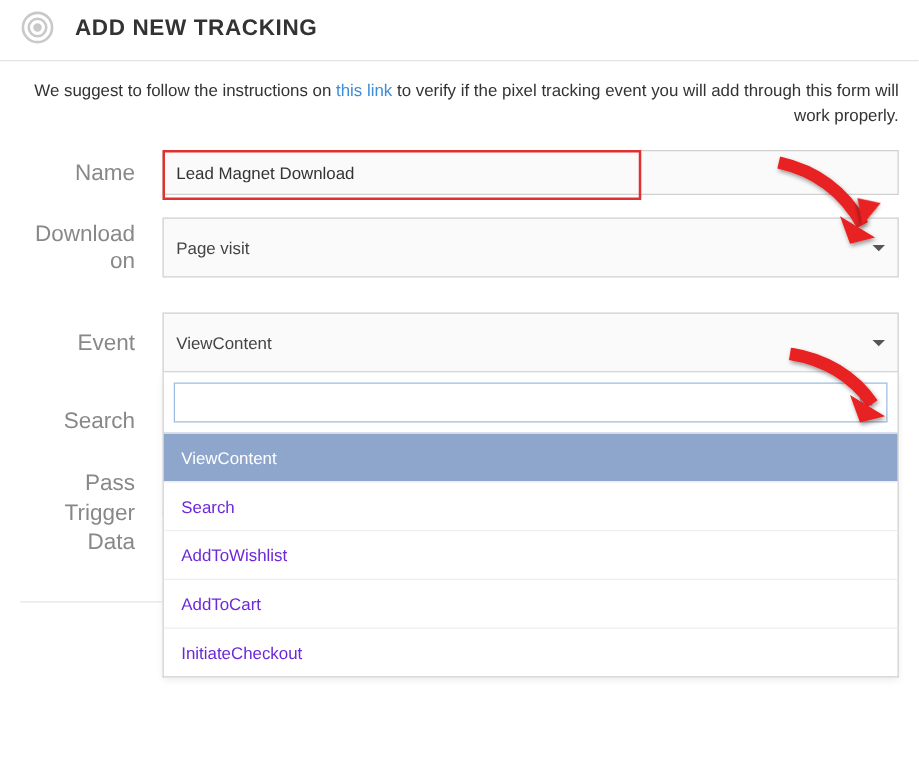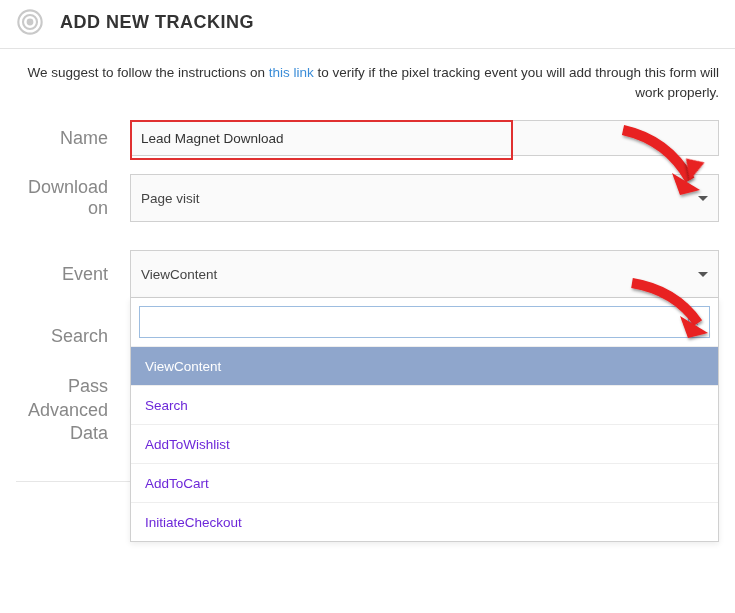--- a/index.html
+++ b/index.html
@@ -257,21 +257,21 @@
       </div>
     </div>
   </div>
 
   <div class="row" style="margin-top:28px;">
     <div class="label-col">Search</div>
     <div class="field-col"></div>
   </div>
 
   <div class="row">
-    <div class="label-col" style="line-height:1.3;">Pass Advanced Data</div>
+    <div class="label-col" style="line-height:1.3;">Pass Trigger Data</div>
     <div class="field-col">
       <div class="toggle-track">
         <div class="toggle-thumb"></div>
       </div>
     </div>
   </div>
 
   <div class="divider"></div>
 
 </div>

